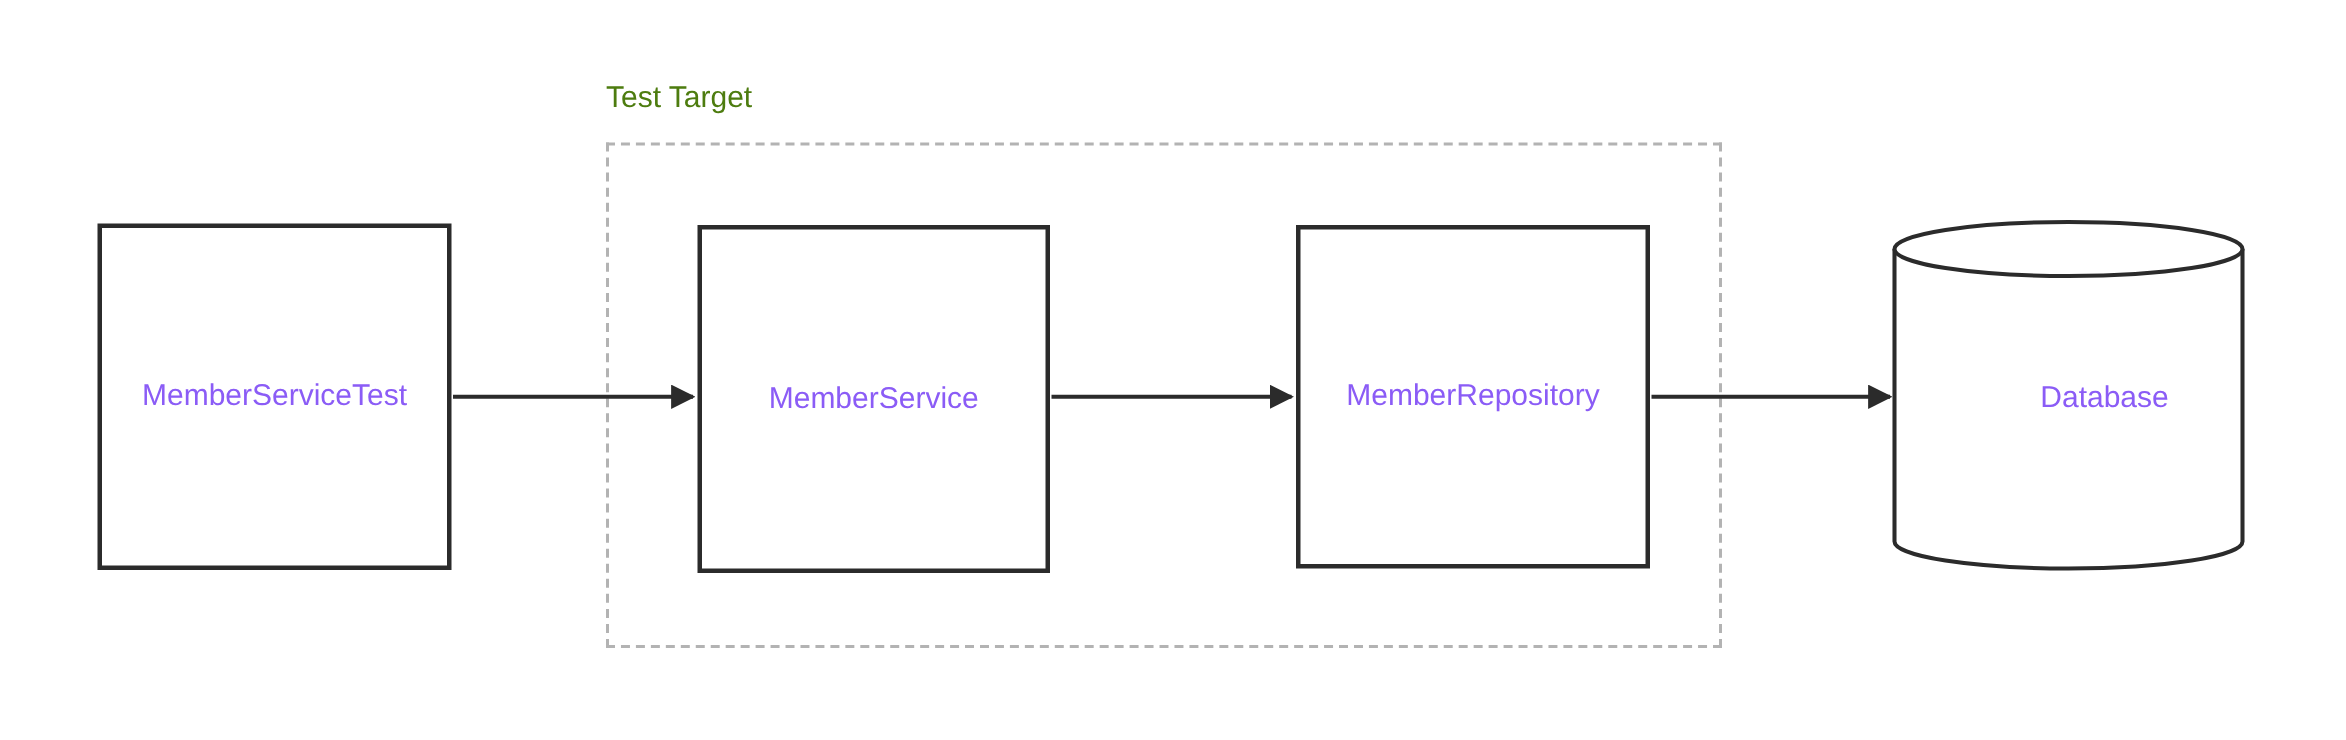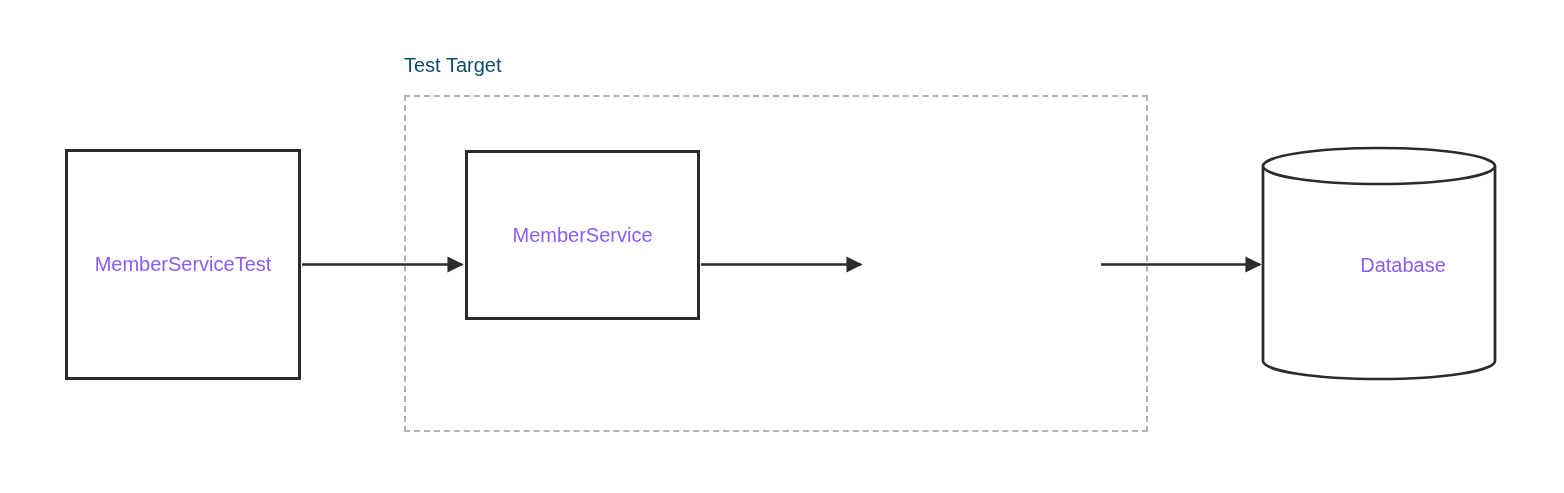--- a/index.html
+++ b/index.html
@@ -46,25 +46,25 @@
     width: 744px;
     height: 337px;
     border: 2px dashed #b3b3b3;
     background: transparent;
   }
   .group-label {
     position: absolute;
     left: 404px;
     top: 54px;
     font-size: 20px;
-    color: #0c4a6e;
+    color: #4d7c0f;
     white-space: nowrap;
   }
   .node-member-service-test { left: 65px;  top: 149px; width: 236px; height: 231px; }
-  .node-member-service      { left: 465px; top: 150px; width: 235px; height: 170px; }
+  .node-member-service      { left: 465px; top: 150px; width: 235px; height: 232px; }
   .node-member-repository   { left: 864px; top: 150px; width: 236px; height: 229px; }
   .cylinder-label-wrap {
     position: absolute;
     left: 1263px;
     top: 190px;
     width: 280px;
     height: 150px;
     display: flex;
     align-items: center;
     justify-content: center;
@@ -98,18 +98,21 @@
   </svg>
 
   <div class="node-rect node-member-service-test">
     <span class="node-label">MemberServiceTest</span>
   </div>
 
   <div class="node-rect node-member-service">
     <span class="node-label">MemberService</span>
   </div>
 
+  <div class="node-rect node-member-repository">
+    <span class="node-label">MemberRepository</span>
+  </div>
 
   <div class="cylinder-label-wrap">
     <span class="node-label">Database</span>
   </div>
 
 </div>
 
 </body></html>

